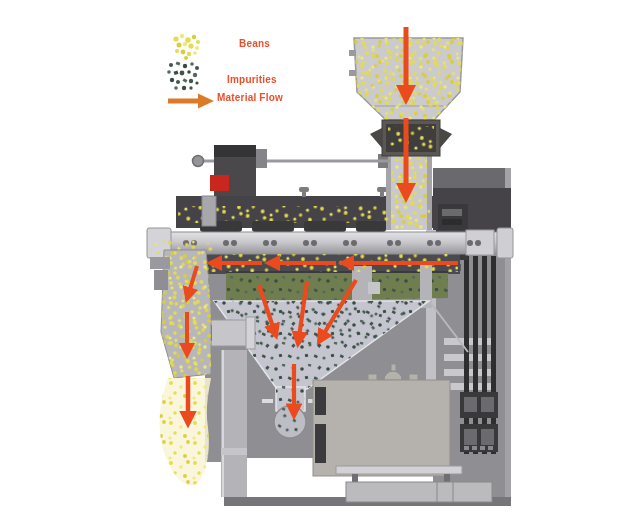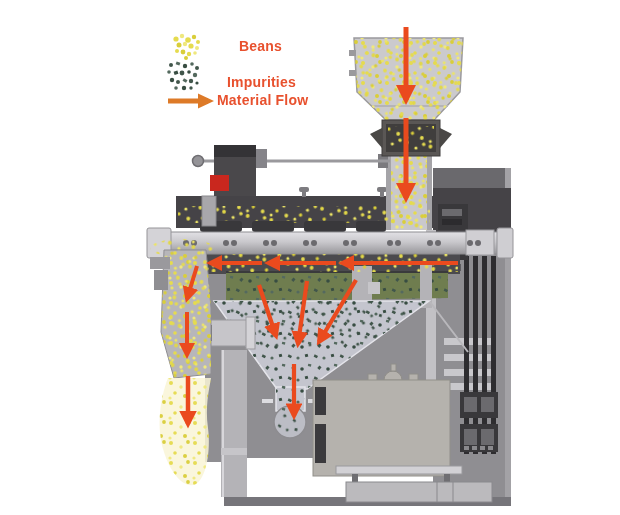--- a/index.html
+++ b/index.html
@@ -1,20 +1,20 @@
 <!DOCTYPE html>
 <html><head>
 <meta charset="utf-8">
 <style>
   * { margin:0; padding:0; box-sizing:border-box; }
   html,body { background:#ffffff; }
   body { font-family:"Liberation Sans", sans-serif; }
   .canvas { position:relative; width:620px; height:515px; background:#ffffff; overflow:hidden; }
   .machine-svg { position:absolute; left:0; top:0; }
-  .legend-label { position:absolute; color:#e8512e; font-weight:bold; font-size:14px; letter-spacing:.2px; white-space:nowrap; }
+  .legend-label { position:absolute; color:#e8512e; font-weight:bold; font-size:10px; letter-spacing:.2px; white-space:nowrap; }
   .swatch { position:absolute; }
 </style>
 </head>
 <body>
 
 <div class="canvas">
 
   <div>
     <svg class="swatch" style="left:170px; top:32px;" width="34" height="30">
       <g fill="#e5db4e">

